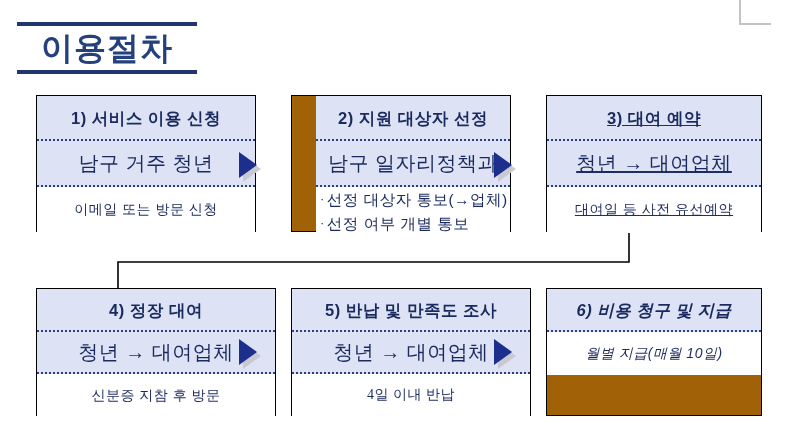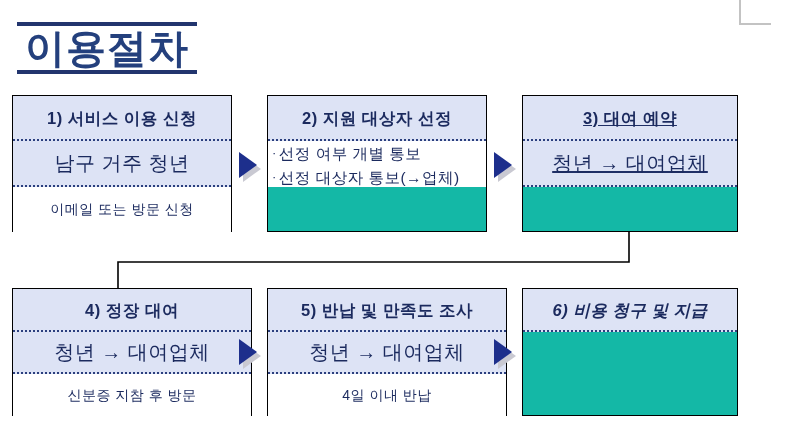--- a/index.html
+++ b/index.html
@@ -34,37 +34,38 @@
     top: 22px;
     width: 180px;
   }
   #title-rule-top,
   #title-rule-bottom {
     height: 4px;
     background: #22356e;
     width: 180px;
   }
   #title-text {
-    font-size: 40px;
+    font-size: 32px;
     font-weight: bold;
     color: #24407d;
     text-align: center;
     line-height: 44px;
     letter-spacing: 1px;
     height: 44px;
     white-space: nowrap;
   }
 
   
   .step-box {
     position: absolute;
     box-sizing: border-box;
     border: 1.5px solid #000000;
-    background: #14b8a6;
+    background: #a16207;
     z-index: 3;
+    margin-left: 24px;
   }
   .cell {
     box-sizing: border-box;
     text-align: center;
     white-space: nowrap;
     color: #1b2a5e;
   }
   .cell-head {
     background: #dde3f5;
     font-weight: bold;
@@ -155,55 +156,58 @@
   <div class="cell cell-head">1) 서비스 이용 신청</div>
   <div class="cell cell-actor">남구 거주 청년</div>
   <div class="cell cell-note">이메일 또는 방문 신청</div>
 </div>
 
 <div class="arrow-marker" id="arrow-1-2" style="left:238px; top:152px;">
   <span class="tri-shadow"></span>
   <span class="tri-main"></span>
 </div>
 
-<div class="step-box" id="box-2" style="left:267px; top:95px; width:220px; height:137px;">
+<div class="step-box" id="box-2" style="left:267px; top:95px; width:220px; height:137px;padding-left:24px;">
   <div class="cell cell-head">2) 지원 대상자 선정</div>
+  <div class="cell cell-actor">남구 일자리정책과</div>
   <div class="cell cell-note bullets">
+    <div class="bullet-line"><span class="bullet-dot">·</span><span>선정 대상자 통보(→업체)</span></div>
     <div class="bullet-line"><span class="bullet-dot">·</span><span>선정 여부 개별 통보</span></div>
-    <div class="bullet-line"><span class="bullet-dot">·</span><span>선정 대상자 통보(→업체)</span></div>
   </div>
 </div>
 
 <div class="arrow-marker" id="arrow-2-3" style="left:493px; top:152px;">
   <span class="tri-shadow"></span>
   <span class="tri-main"></span>
 </div>
 
 <div class="step-box" id="box-3" style="left:522px; top:95px; width:216px; height:137px;text-decoration:underline;">
   <div class="cell cell-head">3) 대여 예약</div>
   <div class="cell cell-actor">청년 → 대여업체</div>
+  <div class="cell cell-note">대여일 등 사전 유선예약</div>
 </div>
 
 <div class="step-box" id="box-4" style="left:12px; top:288px; width:240px; height:128px;">
   <div class="cell cell-head" style="height:43px; line-height:42px;">4) 정장 대여</div>
   <div class="cell cell-actor" style="height:42px; line-height:41px;">청년 → 대여업체</div>
   <div class="cell cell-note" style="height:43px; line-height:42px;">신분증 지참 후 방문</div>
 </div>
 
 <div class="arrow-marker" id="arrow-4-5" style="left:238px; top:339px;">
   <span class="tri-shadow"></span>
   <span class="tri-main"></span>
 </div>
 
 <div class="step-box" id="box-5" style="left:267px; top:288px; width:240px; height:128px;">
   <div class="cell cell-head" style="height:43px; line-height:42px;">5) 반납 및 만족도 조사</div>
   <div class="cell cell-actor" style="height:42px; line-height:41px;">청년 → 대여업체</div>
-  <div class="cell cell-note" style="height:43px; line-height:42px;">4일 이내 반납</div>
+  <div class="cell cell-note" style="height:43px; line-height:42px;font-family:Liberation Serif, serif;">4일 이내 반납</div>
 </div>
 
 <div class="arrow-marker" id="arrow-5-6" style="left:493px; top:339px;">
   <span class="tri-shadow"></span>
   <span class="tri-main"></span>
 </div>
 
 <div class="step-box" id="box-6" style="left:522px; top:288px; width:216px; height:128px;font-style:italic;">
   <div class="cell cell-head" style="height:43px; line-height:42px;">6) 비용 청구 및 지급</div>
+  <div class="cell cell-note" style="height:43px; line-height:42px;">월별 지급(매월 10일)</div>
 </div>
 
 </body></html>

